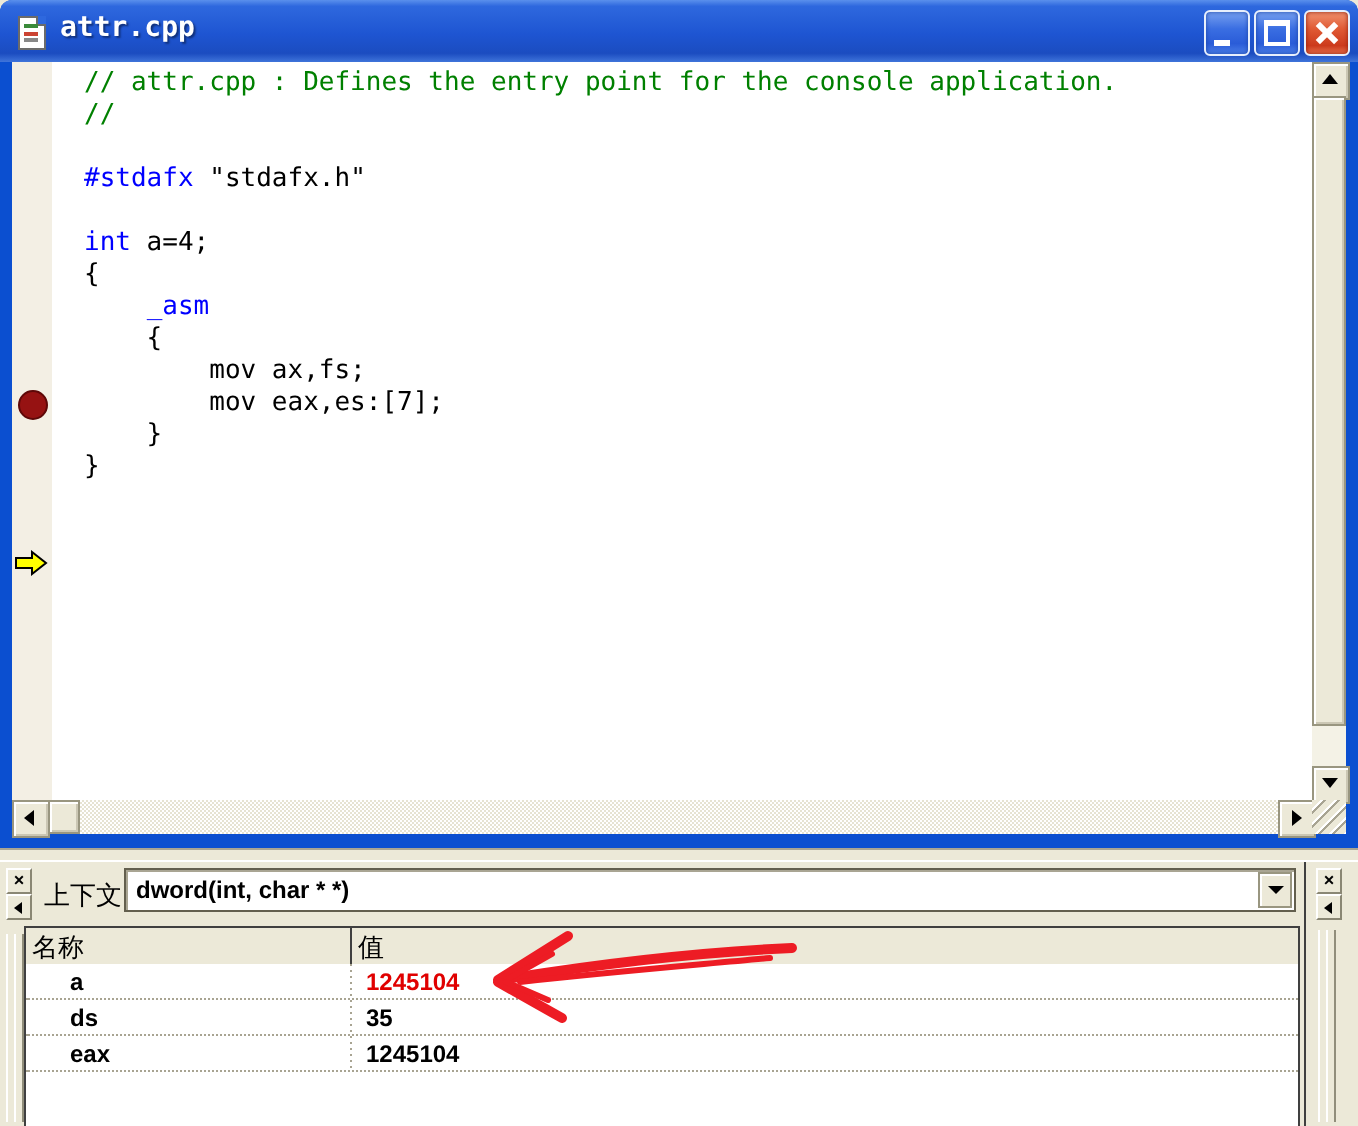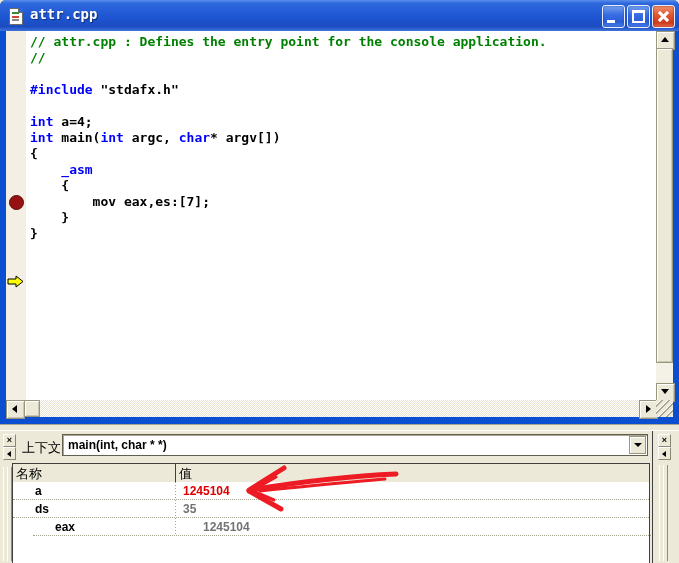--- a/index.html
+++ b/index.html
@@ -35,21 +35,21 @@
     border:2px solid #fff;border-top-width:3px;}
   .glyph-x1,.glyph-x2{position:absolute;left:4px;top:9px;width:13px;height:3px;background:#fff;}
   .glyph-x1{transform:rotate(45deg);} .glyph-x2{transform:rotate(-45deg);}
 
   .client{position:absolute;left:6px;top:31px;width:667px;height:386px;background:#fff;
     box-shadow:inset 1px 1px 0 #3a3a3a;}
   .bp-margin{position:absolute;left:0;top:0;width:20px;height:369px;background:#f3efe4;}
   .code-area{position:absolute;left:20px;top:0;width:630px;height:369px;background:#fff;
     padding-top:3px;box-sizing:border-box;overflow:hidden;}
   .code-line{height:16px;line-height:16px;white-space:pre;
-    font-family:"DejaVu Sans Mono",monospace;font-size:13px;font-weight:bold;padding-left:4px;}
+    font-family:"DejaVu Sans Mono",monospace;font-size:13px;font-weight:normal;padding-left:16px;}
   .c-comment{color:#008000;} .c-kw{color:#0000ff;} .c-txt{color:#000000;}
 
   .bp-dot{position:absolute;left:3px;width:13px;height:13px;border-radius:50%;
     background:#961212;border:1px solid #5e0808;}
   .cur-arrow{position:absolute;left:1px;width:18px;height:13px;}
 
   
   .sb-btn{position:absolute;background:#ece9d8;border:1px solid #999680;
     box-shadow:inset 1px 1px 0 #ffffff, inset -1px -1px 0 #cbc7b4;}
   .tri{position:absolute;width:0;height:0;}
@@ -97,21 +97,21 @@
     border-bottom:6px solid #d946ef;}
   .th{position:absolute;top:1px;font-size:13px;color:#000;}
   .th-name{left:3px;} .th-value{left:166px;}
   .thead-divider{position:absolute;left:162px;top:0;width:1px;height:18px;background:#404040;}
   .tbody{position:absolute;left:0;top:18px;width:100%;height:82px;background:#fff;}
   .tbody-divider{position:absolute;left:162px;top:0;width:1px;height:54px;
     background-image:repeating-linear-gradient(180deg,#a8a492 0 1px,transparent 1px 3px);}
   .var-row{position:absolute;left:0;width:100%;height:18px;
     border-bottom:1px dotted #a8a492;box-sizing:border-box;}
   .cell-name{position:absolute;left:22px;top:2px;font-size:12px;font-weight:bold;color:#000;}
-  .cell-value{position:absolute;left:170px;top:2px;font-size:12px;font-weight:bold;color:#737373;}
+  .cell-value{position:absolute;left:170px;top:2px;font-size:12px;font-weight:bold;color:#000000;}
   .var-row.changed .cell-value{color:var(--changed-color,#e00000);}
 
   .right-strip{position:absolute;left:652px;top:0;width:27px;height:133px;background:#ece9d8;
     border-left:1px solid #404040;box-sizing:border-box;}
 
   .annotation{position:absolute;left:0;top:0;width:679px;height:563px;pointer-events:none;}
 </style>
 </head>
 <body>
 
@@ -139,27 +139,27 @@
       <div class="bp-margin">
         <div class="bp-dot" id="bp-dot" style="top: 164px;"></div>
         <svg class="cur-arrow" id="cur-arrow" viewBox="0 0 18 13" style="top: 244px;">
           <path d="M1 4 L9 4 L9 1 L16 6.5 L9 12 L9 9 L1 9 Z" fill="#ffff00" stroke="#000" stroke-width="1"></path>
         </svg>
       </div>
       <div class="code-area" id="code-lines">
           <div class="code-line"><span class="c-comment">// attr.cpp : Defines the entry point for the console application.</span></div>
           <div class="code-line"><span class="c-comment">//</span></div>
           <div class="code-line">&nbsp;</div>
-          <div class="code-line"><span class="c-kw">#include</span><span class="c-txt"> "stdafx.h"</span></div>
+          <div class="code-line"><span class="c-kw">#stdafx</span><span class="c-txt"> "stdafx.h"</span></div>
           <div class="code-line">&nbsp;</div>
           <div class="code-line"><span class="c-kw">int</span><span class="c-txt"> a=4;</span></div>
-          <div class="code-line"><span class="c-kw">int</span><span class="c-txt"> main(</span><span class="c-kw">int</span><span class="c-txt"> argc, </span><span class="c-kw">char</span><span class="c-txt">* argv[])</span></div>
           <div class="code-line"><span class="c-txt">{</span></div>
           <div class="code-line"><span class="c-txt">    </span><span class="c-kw">_asm</span></div>
           <div class="code-line"><span class="c-txt">    {</span></div>
+          <div class="code-line"><span class="c-txt">        mov ax,fs;</span></div>
           <div class="code-line"><span class="c-txt">        mov eax,es:[7];</span></div>
           <div class="code-line"><span class="c-txt">    }</span></div>
           <div class="code-line"><span class="c-txt">}</span></div>
         </div>
 
       <div class="vscroll">
         <div class="sb-btn" style="left:0;top:0;width:17px;height:17px;">
             <span class="tri tri-up"></span>
           </div>
         <div class="v-thumb"></div>
@@ -186,21 +186,21 @@
 
     <div class="mini-btn" style="left:3px;top:3px;">×</div>
     <div class="mini-btn" style="left:3px;top:16px;">
         <span class="mini-tri"></span>
       </div>
     <div class="gripper" style="left:3px;top:36px;height:94px;"></div>
     <div class="gripper" style="left:7px;top:36px;height:94px;"></div>
 
     <span class="ctx-label">上下文:</span>
     <div class="combobox">
-      <span class="combo-text">main(int, char * *)</span>
+      <span class="combo-text">dword(int, char * *)</span>
       <div class="combo-btn">
           <span class="tri tri-down"></span>
         </div>
     </div>
 
     <div class="var-table">
       <div class="thead">
         <span class="th th-name">名称</span>
         <span class="th th-value">值</span>
         <div class="thead-divider"></div>
@@ -208,21 +208,21 @@
       <div class="tbody" id="var-rows">
         <div class="tbody-divider"></div>
       <div class="var-row changed" style="top: 0px;">
             <span class="cell-name">a</span>
             <span class="cell-value">1245104</span>
           </div>
           <div class="var-row" style="top: 18px;">
             <span class="cell-name">ds</span>
             <span class="cell-value">35</span>
           </div>
-          <div class="var-row" style="top: 36px; margin-left: 20px;">
+          <div class="var-row" style="top: 36px;">
             <span class="cell-name">eax</span>
             <span class="cell-value">1245104</span>
           </div>
         </div>
     </div>
 
     <div class="right-strip">
       <div class="mini-btn" style="left:5px;top:3px;">×</div>
       <div class="mini-btn" style="left:5px;top:16px;">
           <span class="mini-tri"></span>

